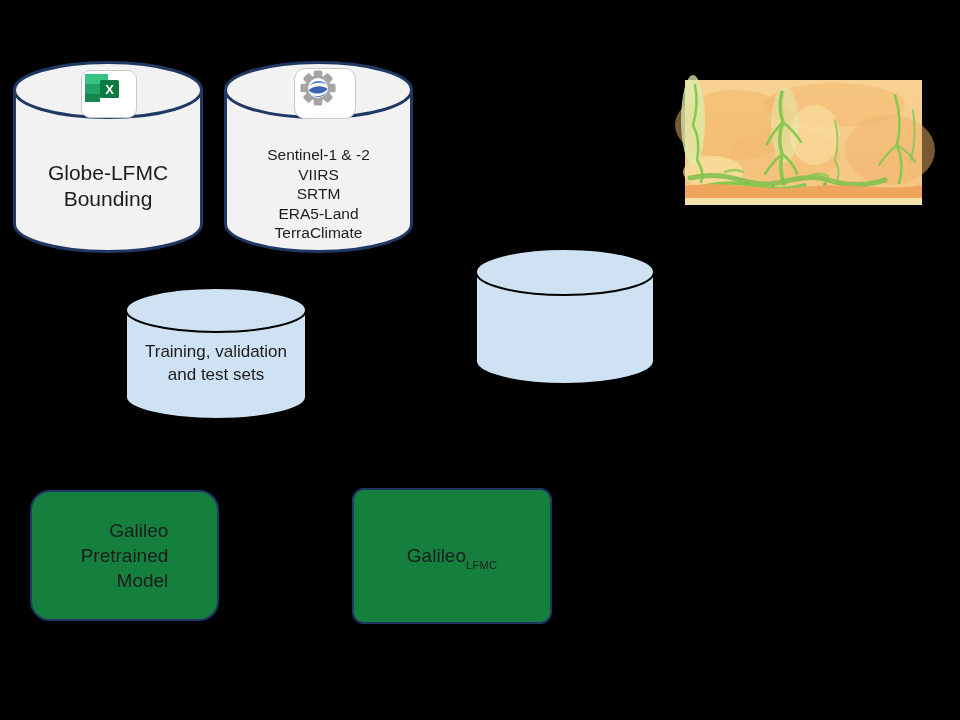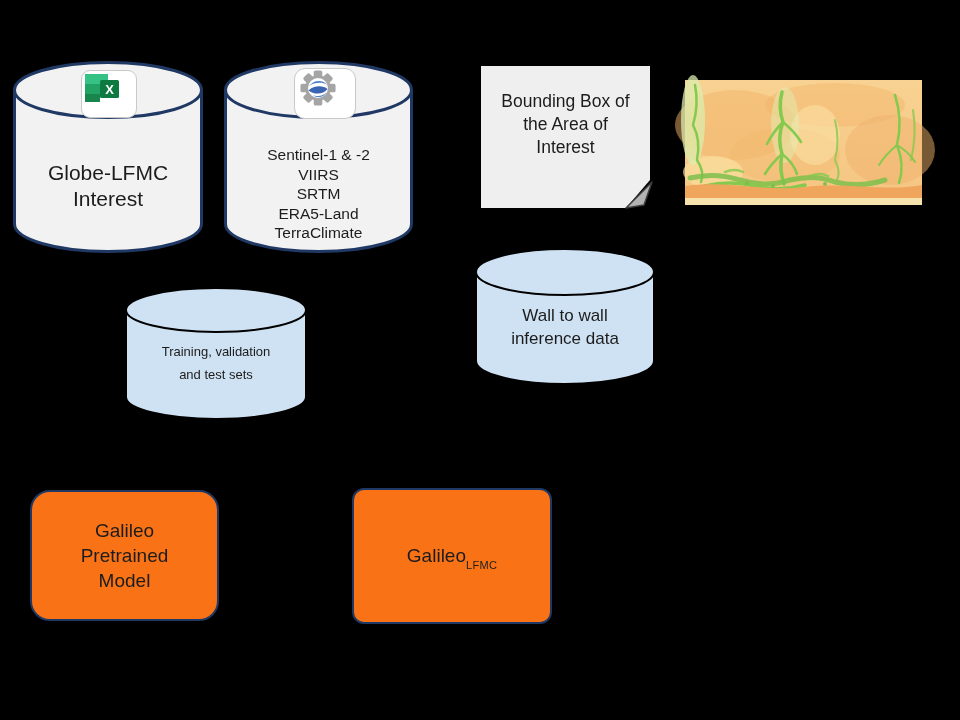--- a/index.html
+++ b/index.html
@@ -25,27 +25,27 @@
   }
   #badge-excel{left:68px;top:9px;width:54px;height:46px;border-radius:9px;}
   #badge-gee{left:70px;top:7px;width:60px;height:49px;border-radius:11px;}
   
   #note{left:481px;top:66px;width:174px;height:142px;}
   #note .label{width:169px;top:24px;font-size:17.5px;line-height:23px;}
   
   #map{left:685px;top:80px;width:237px;height:125px;}
   
   #cyl-training{left:125px;top:287px;width:182px;height:133px;}
-  #cyl-training .label{top:53px;font-size:13px;line-height:23px;}
+  #cyl-training .label{top:53px;font-size:17px;line-height:23px;}
   #cyl-wall{left:475px;top:248px;width:180px;height:137px;}
   #cyl-wall .label{top:56px;font-size:17px;line-height:23px;}
   
   .model-box{
-    position:absolute;background:#f97316;border:2.5px solid #1f3864;
-    display:flex;align-items:center;justify-content:center;text-align:center;
+    position:absolute;background:#15803d;border:2.5px solid #1f3864;
+    display:flex;align-items:center;justify-content:center;text-align:right;
   }
   #box-pretrained{left:30px;top:490px;width:185px;height:127px;border-radius:20px;}
   #box-pretrained .boxlabel{font-size:19px;line-height:25px;white-space:pre-line;}
   #box-lfmc{left:352px;top:488px;width:196px;height:132px;border-radius:12px;}
   #box-lfmc .boxlabel{font-size:19px;}
   .sub{font-size:11px;position:relative;top:7px;letter-spacing:.3px;}
 </style>
 </head>
 <body>
 
@@ -59,21 +59,21 @@
     <div class="badge" id="badge-excel">
       <svg width="40" height="34" viewBox="0 0 40 34">
         <rect x="3" y="3" width="23" height="10" fill="#36c285"></rect>
         <rect x="3" y="13" width="15" height="10" fill="#21a366"></rect>
         <rect x="3" y="23" width="15" height="8" fill="#17854c"></rect>
         <rect x="18" y="9" width="19" height="18" rx="1.5" fill="#0e7a41"></rect>
         <text x="27.5" y="23" text-anchor="middle" font-size="13" font-weight="bold" fill="#ffffff" font-family="Liberation Sans, sans-serif">X</text>
       </svg>
     </div>
     <div class="label">Globe-LFMC
-Interest</div>
+Bounding</div>
   </div>
 
   <div class="node" id="cyl-gee">
     <svg width="189" height="192" viewBox="0 0 189 192">
       <path d="M1.5 29 L1.5 163 A93 27.5 0 0 0 187.5 163 L187.5 29" fill="#f2f2f2" stroke="#1f3864" stroke-width="3"></path>
       <ellipse cx="94.5" cy="29" rx="93" ry="27.5" fill="#f2f2f2" stroke="#1f3864" stroke-width="3"></ellipse>
     </svg>
     <div class="badge" id="badge-gee">
       <svg width="46" height="38" viewBox="0 0 48 40">
         <g transform="translate(24,20)">
@@ -95,29 +95,20 @@
         </g>
       </svg>
     </div>
     <div class="label">Sentinel-1 &amp; -2
 VIIRS
 SRTM
 ERA5-Land
 TerraClimate</div>
   </div>
 
-  <div class="node" id="note">
-    <svg width="174" height="142" viewBox="0 0 174 142">
-      <path d="M0 0 H169 V114 L145 142 H0 Z" fill="#efefef"></path>
-      <path d="M145 142 L171 116 L163 139 Z" fill="#b3b3b3" stroke="#3d3d3d" stroke-width="1.5" stroke-linejoin="round"></path>
-    </svg>
-    <div class="label">Bounding Box of
-the Area of
-Interest</div>
-  </div>
 
   <div class="node" id="map">
     <svg width="237" height="125" viewBox="0 0 237 125" preserveAspectRatio="none">
       <defs>
         <linearGradient id="mapbg" x1="0" y1="0" x2="0" y2="1">
           <stop offset="0" stop-color="#f8d292"></stop>
           <stop offset="1" stop-color="#f5c481"></stop>
         </linearGradient>
       </defs>
       <rect width="237" height="125" fill="url(#mapbg)"></rect>
@@ -156,22 +147,20 @@
     </svg>
     <div class="label">Training, validation
 and test sets</div>
   </div>
 
   <div class="node" id="cyl-wall">
     <svg width="180" height="137" viewBox="0 0 180 137">
       <path d="M1 24 L1 113 A89 23 0 0 0 179 113 L179 24" fill="#cfe2f3" stroke="#000000" stroke-width="2"></path>
       <ellipse cx="90" cy="24" rx="89" ry="23" fill="#cfe2f3" stroke="#000000" stroke-width="2"></ellipse>
     </svg>
-    <div class="label">Wall to wall
-inference data</div>
   </div>
 
   <div class="model-box" id="box-pretrained">
     <div class="boxlabel">Galileo
 Pretrained
 Model</div>
   </div>
 
   <div class="model-box" id="box-lfmc">
     <div class="boxlabel"><span>Galileo</span><span class="sub">LFMC</span></div>

